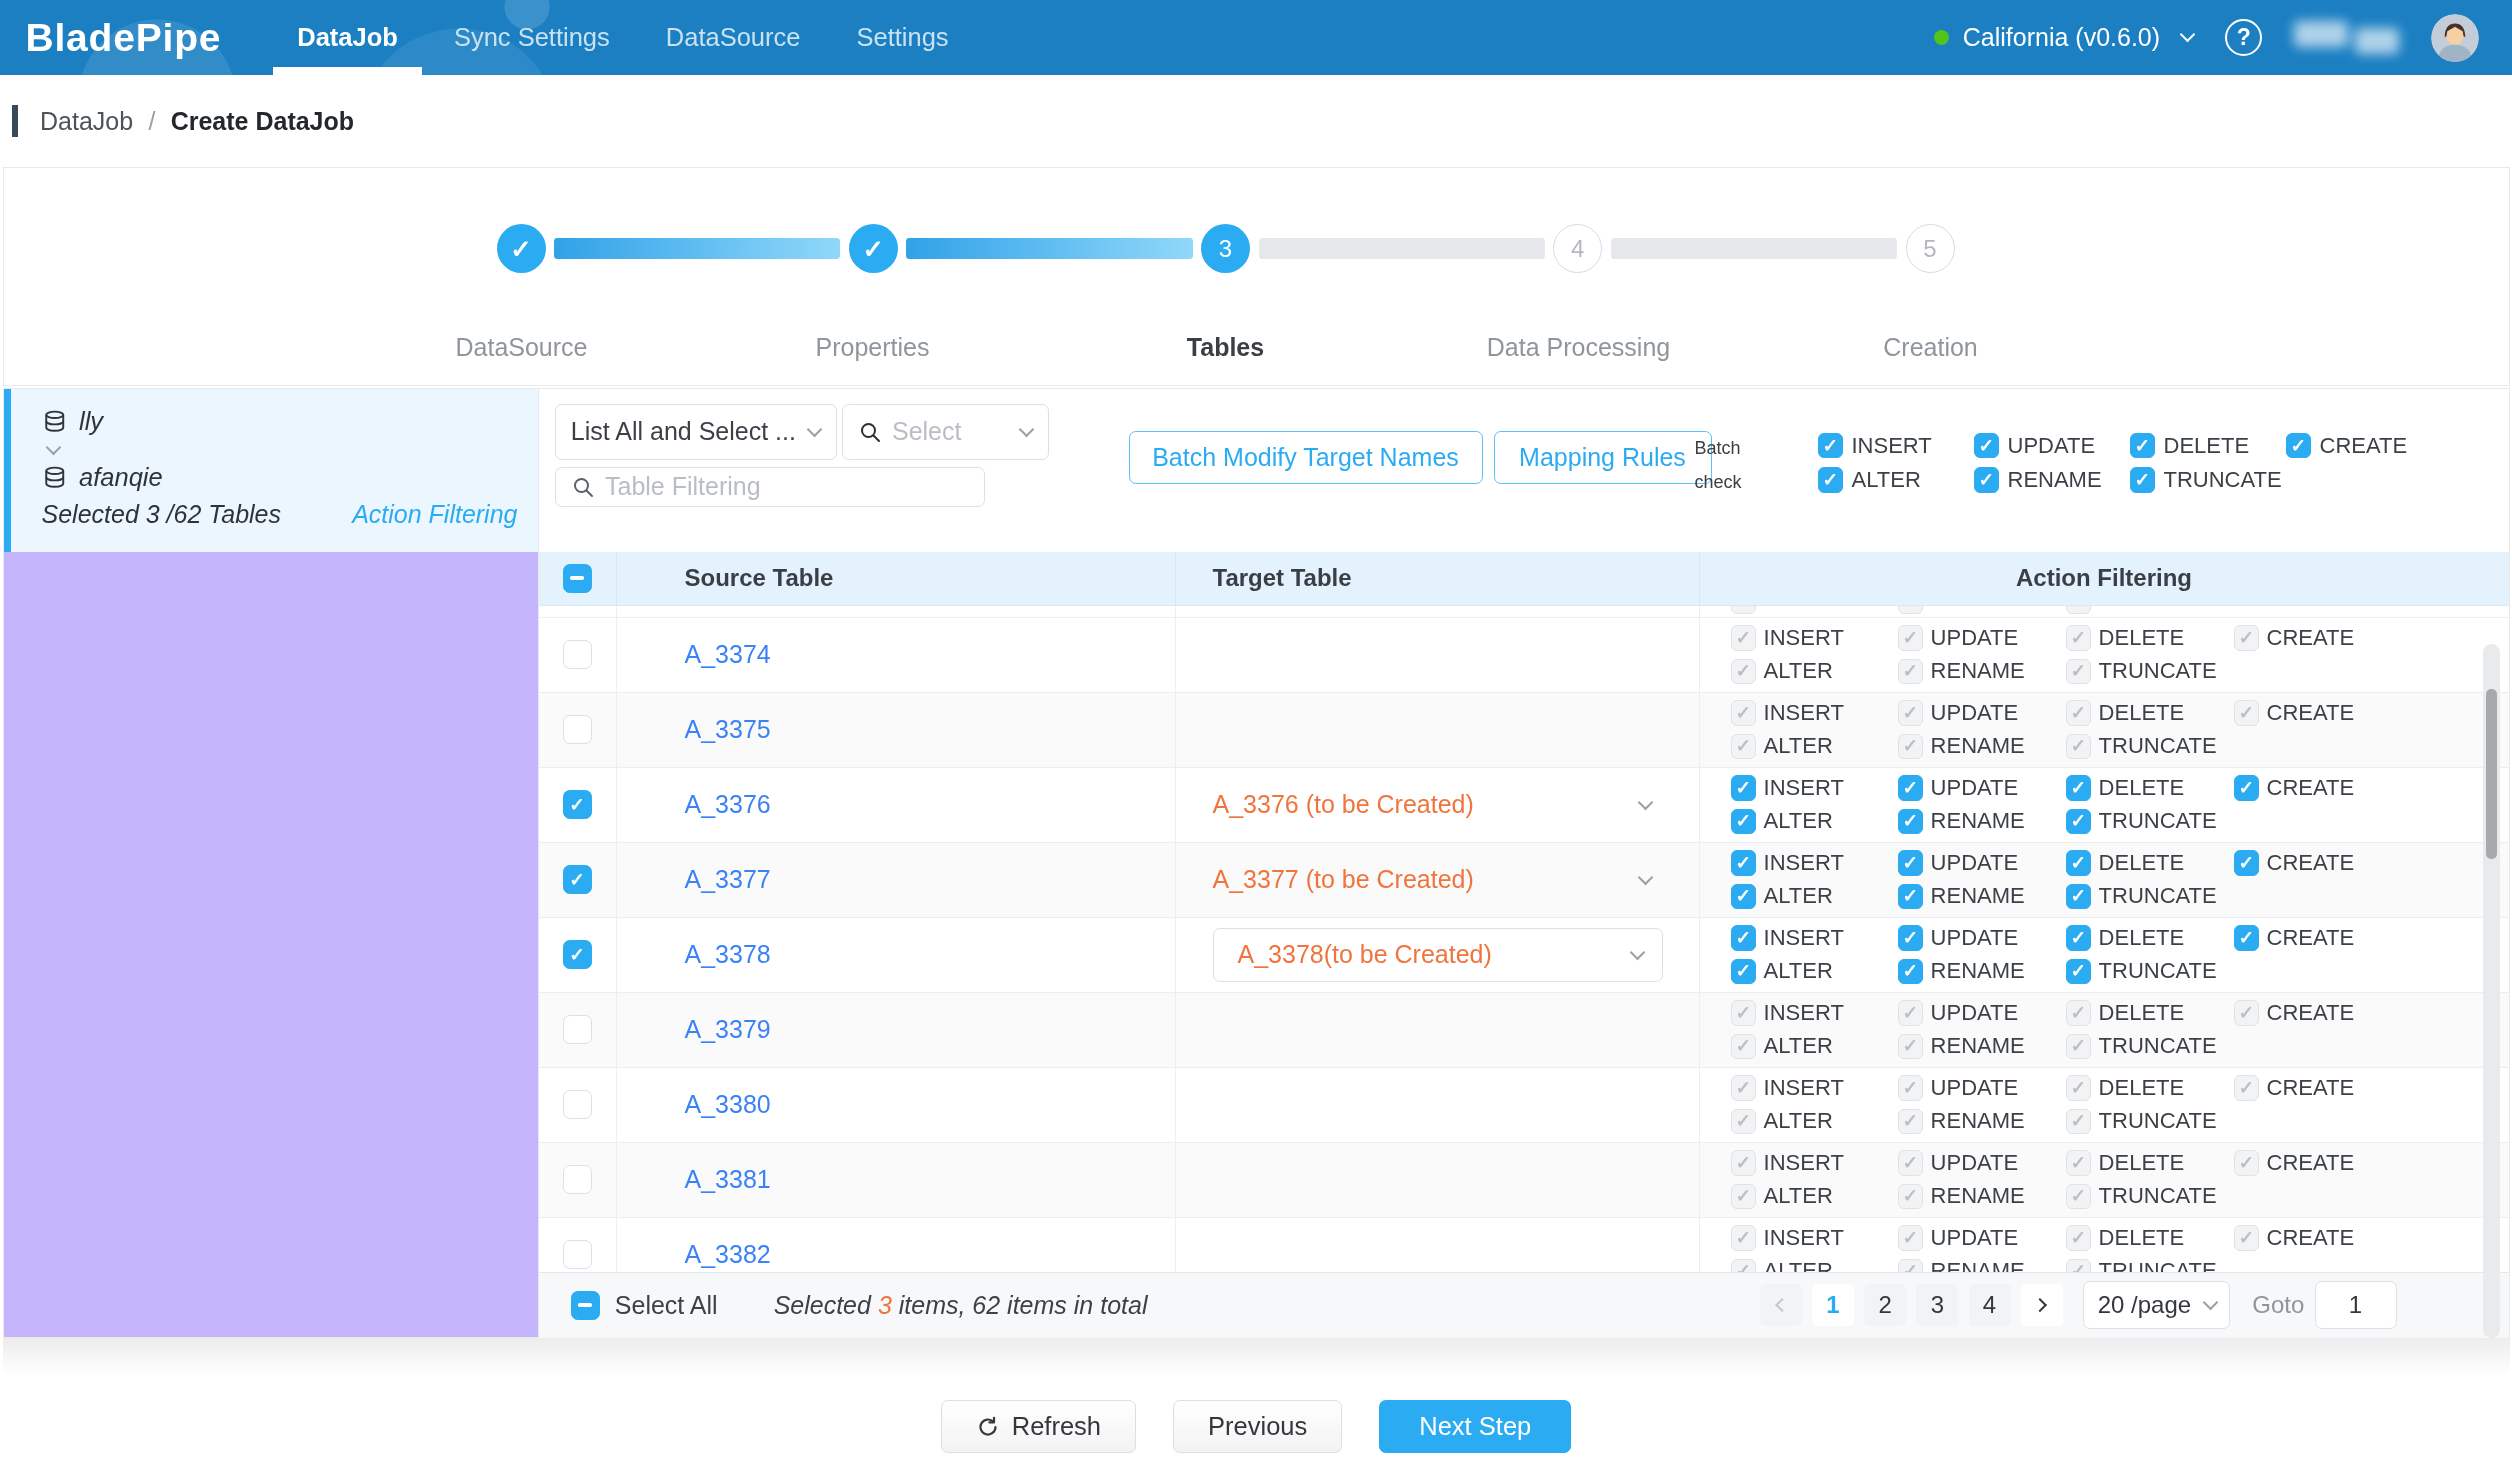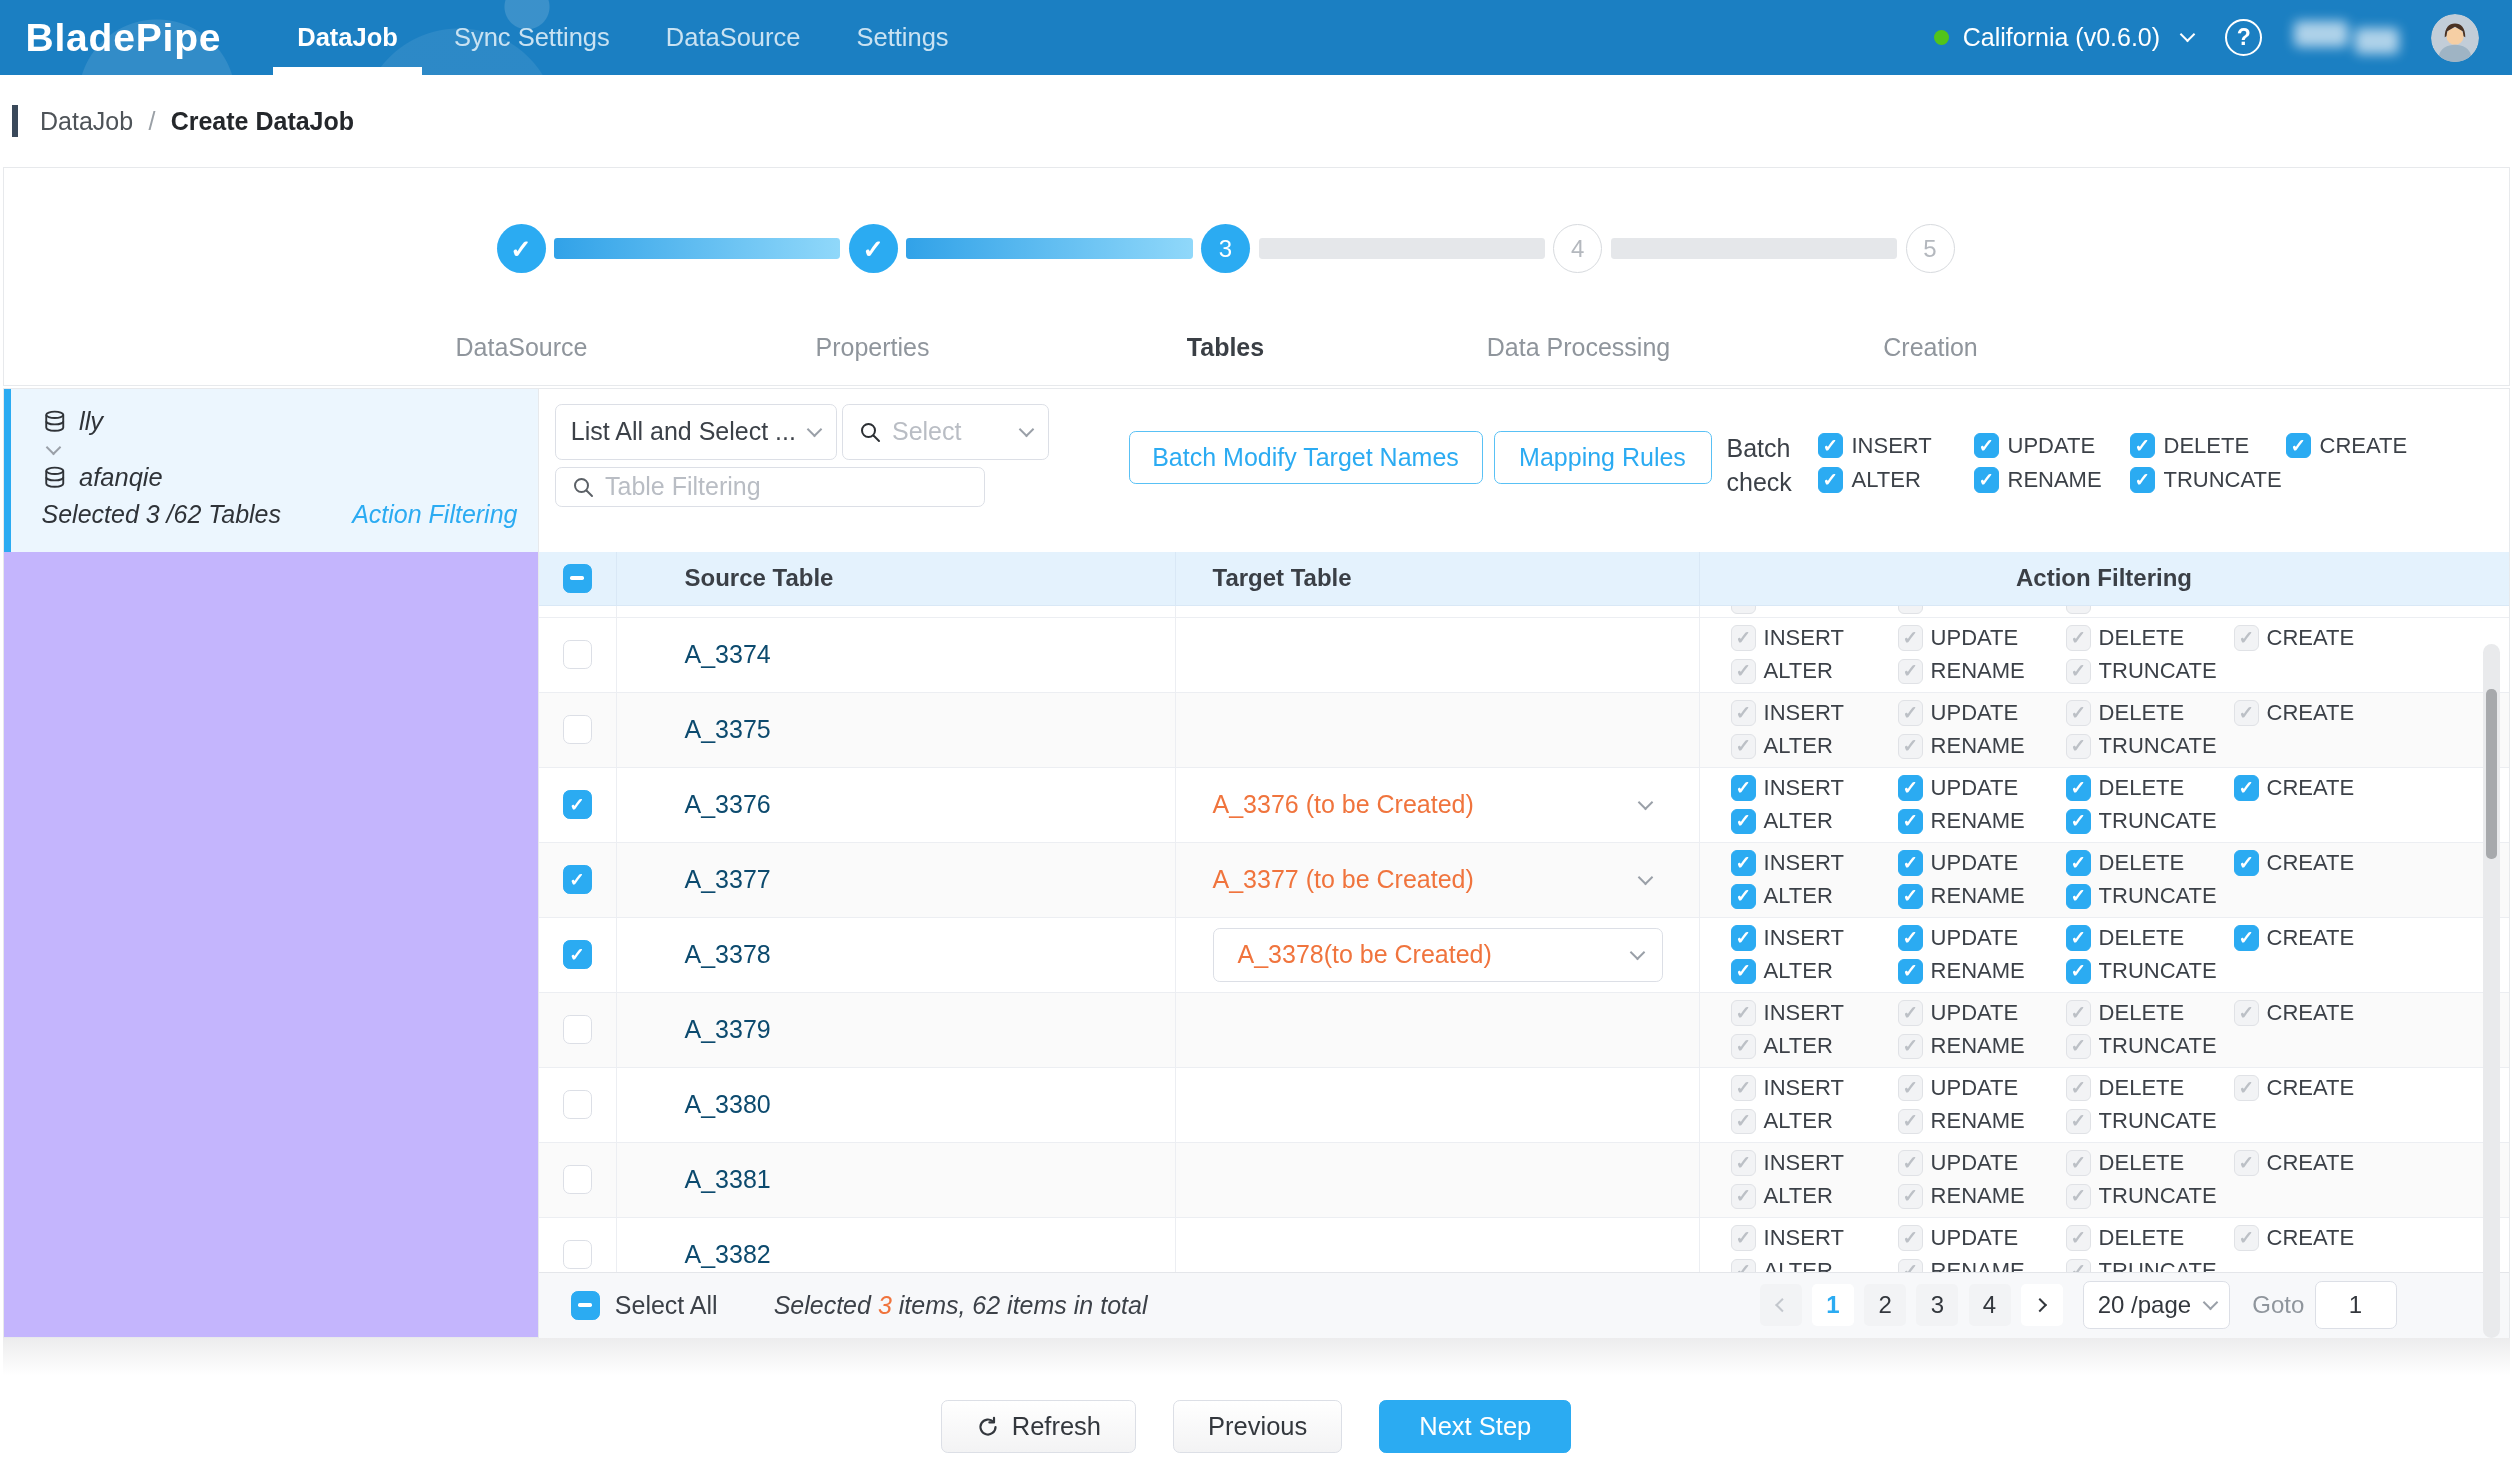--- a/index.html
+++ b/index.html
@@ -77,21 +77,21 @@
   .sel .chevron { margin-left:auto; }
   .sel svg { margin-right:10.2px; flex:none; }
   #sel-list { left:16px; top:15.3px; width:282px; height:56px; }
   #sel-sel  { left:303px; top:15.3px; width:207px; height:56px; }
   #inp-filter { left:16px; top:78px; width:430px; height:40px; }
   .tbtn { position:absolute; top:42px; height:53px; border:1.7px solid #59c1f5; border-radius:6.8px;
     background:#fff; color:#2babf2; font-size:25px; display:flex; align-items:center;
     justify-content:center; cursor:pointer; }
   #btn-batch { left:590px; width:354px; }
   #btn-map { left:955px; width:218px; }
-  .batch-label { position:absolute; left:1188px; top:42px; font-size:25px; color:#3c4148; line-height:34px; }
+  .batch-label { position:absolute; left:1156px; top:42px; font-size:18px; color:#3c4148; line-height:34px; }
   .batch-grid { position:absolute; left:1279px; top:44px; display:grid;
     grid-template-columns:repeat(4,156px); row-gap:8.5px; }
   .batch-item { display:flex; align-items:center; gap:8.5px; font-size:22px; color:#3c4148; }
 
   
   .cb { width:25.5px; height:25.5px; border:1.7px solid #dcdfe6; border-radius:6px;
     display:flex; align-items:center; justify-content:center; background:#fff; flex:none; cursor:pointer; }
   .cb.big { width:29px; height:29px; border-radius:6.8px; }
   .cb.checked { background:#2babf2; border-color:#2babf2; }
   .cb.checked::after { content:"✓"; color:#fff; font-size:18.7px; font-weight:bold; }
@@ -109,21 +109,21 @@
   .hc-source { width:559px; padding-left:68px; }
   .hc-target { width:524px; padding-left:37px; }
   .hc-actions { flex:1; justify-content:center; }
 
   .tbody { height:666px; overflow:hidden; }
   .trow { display:flex; height:75px; border-bottom:0.8px solid #eceef2; background:#fff; }
   .trow.alt { background:#fafafa;align-items:center; }
   .trow > div { height:100%; display:flex; align-items:center; border-right:0.8px solid #eceef2; }
   .trow > div:last-child { border-right:none; }
   .td-check { width:78px; justify-content:center; }
-  .td-source { width:559px; padding-left:68px; font-size:25px; color:#0c4a6e; }
+  .td-source { width:559px; padding-left:68px; font-size:25px; color:#3b82f6; }
   .td-target { width:524px; padding-left:37px; }
   .td-actions { flex:1; padding-left:31px; }
   .action-grid { display:grid; grid-template-columns:167px 168px 168px 1fr; row-gap:7.6px; }
   .action-item { display:flex; align-items:center; gap:7.6px; font-size:22px; color:#3c4148; }
   .target-plain { display:flex; align-items:center; width:100%; padding-right:48px; cursor:pointer; }
   .target-text { color:#f0743d; font-size:25px; }
   .target-plain .chevron { margin-left:auto; }
   .target-box { width:450px; height:54px; border:1.7px solid #dcdfe6; border-radius:6.8px;
     background:#fff; display:flex; align-items:center; padding:0 18.7px 0 24px; cursor:pointer; }
   .target-box .chevron { margin-left:auto; }

